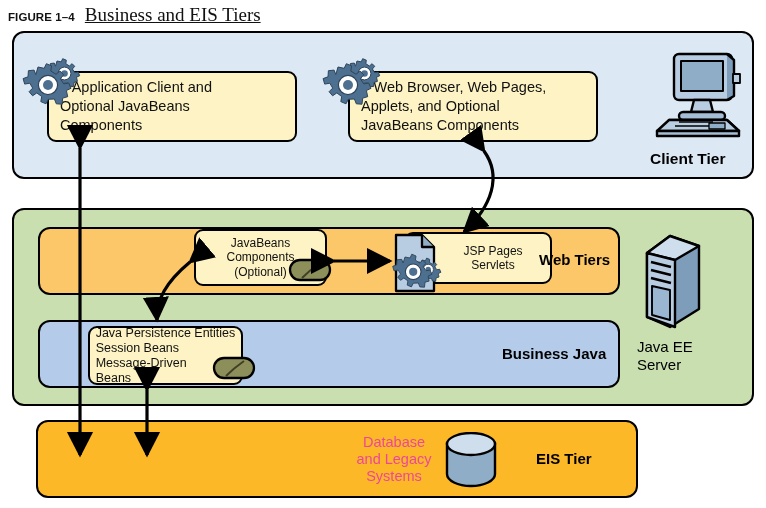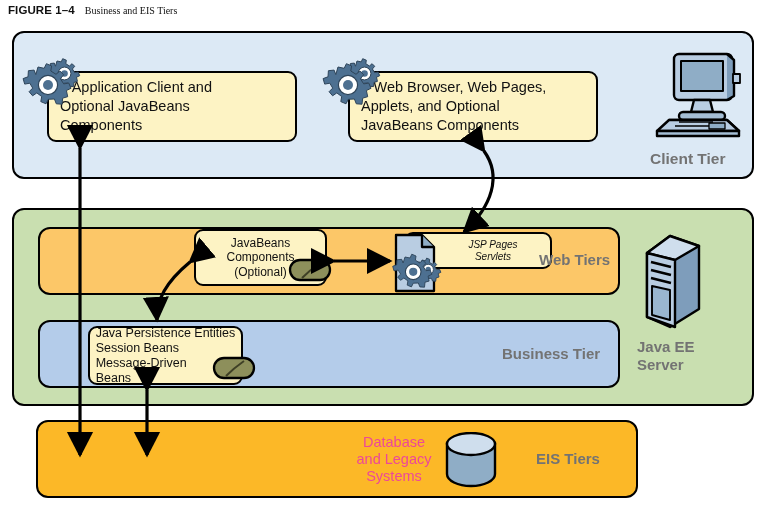--- a/index.html
+++ b/index.html
@@ -9,21 +9,21 @@
     -webkit-font-smoothing:antialiased;
   }
   .caption{
     position:absolute;left:8px;top:4px;display:flex;align-items:baseline;gap:10px;
     font-family:"Liberation Serif", serif;color:#111;
   }
   .caption .fignum{
     font-family:"Liberation Sans", sans-serif;font-weight:bold;font-size:11.5px;
     letter-spacing:.1px;
   }
-  .caption .figtitle{font-size:10px;}
+  .caption .figtitle{font-size:19px;text-decoration:underline;}
 
   
   .tierbox{position:absolute;border:2.5px solid #000;border-radius:12px;box-sizing:border-box;}
   #client-tier-box{left:12px;top:31px;width:742px;height:148px;background:#dce9f5;}
   #server-box{left:12px;top:208px;width:742px;height:198px;background:#c9dfb0;}
   #eis-tier-box{left:36px;top:420px;width:602px;height:78px;background:#fcb827;}
   #web-tier-box{position:absolute;left:38px;top:227px;width:582px;height:68px;
                 background:#fcc768;border:2.5px solid #000;border-radius:12px;box-sizing:border-box;}
   #business-tier-box{position:absolute;left:38px;top:320px;width:582px;height:68px;
                 background:#b4ccea;border:2.5px solid #000;border-radius:12px;box-sizing:border-box;}
@@ -33,32 +33,32 @@
     position:absolute;background:#fdf3c4;border:2.5px solid #000;border-radius:9px;
     box-sizing:border-box;display:flex;align-items:center;
     font-size:14.5px;line-height:1.33;color:#111;white-space:pre-line;
   }
   #app-client-card{left:47px;top:71px;width:250px;height:71px;padding:0 8px 0 11px;}
   #web-browser-card{left:348px;top:71px;width:250px;height:71px;padding:0 8px 0 11px;}
   #javabeans-card{left:194px;top:229px;width:133px;height:57px;
      justify-content:center;text-align:center;font-size:12px;line-height:1.18;}
   #ejb-card{left:88px;top:326px;width:155px;height:59px;
      justify-content:center;text-align:left;font-size:12.5px;line-height:1.2;}
-  #jsp-card{left:404px;top:232px;width:148px;height:37px;
+  #jsp-card{left:404px;top:232px;width:148px;height:52px;
      justify-content:flex-end;text-align:center;padding-right:9px;
-     font-size:10px;line-height:1.18;font-style:italic;}
+     font-size:12px;line-height:1.18;}
   #jsp-card .jsp-text{display:block;width:96px;}
 
   
-  .tierlabel{position:absolute;font-weight:bold;color:#737373;}
+  .tierlabel{position:absolute;font-weight:bold;color:#000000;}
   #client-tier-label{left:650px;top:150px;font-size:15.5px;}
   #web-tier-label{left:539px;top:251px;font-size:15px;}
   #business-tier-label{left:502px;top:345px;font-size:15px;}
   #eis-tier-label{left:536px;top:450px;font-size:15px;}
-  #server-label{left:637px;top:338px;font-size:15px;font-weight:bold;line-height:1.18;
+  #server-label{left:637px;top:338px;font-size:15px;font-weight:normal;line-height:1.18;
                 text-align:left;white-space:pre-line;}
 
   
   #db-label{position:absolute;left:344px;top:434px;width:100px;text-align:center;
             font-size:14.5px;line-height:1.18;color:#ec4899;white-space:pre-line;}
 
   
   .icon{position:absolute;}
   #gear-pair-1{left:20px;top:57px;}
   #gear-pair-2{left:320px;top:57px;}
@@ -184,21 +184,21 @@
 
 <div class="icon" id="bean-icon-business">
   <svg width="44" height="30" viewBox="0 0 44 30">
     <g stroke="#000" stroke-width="2.3">
       <path d="M12 2 h20 a10 10 0 0 1 0 20 h-20 a10 10 0 0 1 0 -20 z" fill="#8d8f5b"></path>
       <path d="M14 20 Q22 12 32 5" fill="none" stroke="#3f4026" stroke-width="2"></path>
     </g>
   </svg>
 </div>
 
-<div class="tierlabel" id="business-tier-label">Business Tier</div>
+<div class="tierlabel" id="business-tier-label">Business Java</div>
 
 <div class="icon" id="server-icon">
   <svg width="62" height="98" viewBox="0 0 62 98">
     <g stroke="#000" stroke-width="2.4" stroke-linejoin="round">
       <path d="M5 20 L28 3 l29 10 v63 l-29 18 L5 84 z" fill="#7e9dbb"></path>
       <path d="M5 20 L28 3 l29 10 -24 14 z" fill="#cfdeed"></path>
       <path d="M5 20 l28 7 v67 L5 84 z" fill="#b9cde2"></path>
       <path d="M9 29 l20 5 M9 37 l20 5 M9 45 l20 5" stroke-width="2.6" fill="none"></path>
       <path d="M10 53 l18 4 v30 l-18-5 z" fill="#9ab6d0" stroke-width="1.9"></path>
     </g>
@@ -218,21 +218,21 @@
 
 <div class="icon" id="db-cylinder-icon">
   <svg width="56" height="56" viewBox="0 0 56 56">
     <g stroke="#000" stroke-width="2.4">
       <path d="M4 12 v30 a24 12 0 0 0 48 0 v-30 z" fill="#8fadc6"></path>
       <ellipse cx="28" cy="12" rx="24" ry="11" fill="#cfdeed"></ellipse>
     </g>
   </svg>
 </div>
 
-<div class="tierlabel" id="eis-tier-label">EIS Tiers</div>
+<div class="tierlabel" id="eis-tier-label">EIS Tier</div>
 
 <svg id="arrow-layer">
   <defs>
     <marker id="ah" markerWidth="9" markerHeight="9" refX="7.2" refY="4.5" orient="auto" markerUnits="strokeWidth">
       <path d="M0,0.4 L8,4.5 L0,8.6 z" fill="#000"></path>
     </marker>
   </defs>
 
   <g>
     <line x1="80" y1="148" x2="80" y2="455" stroke="#000" stroke-width="3.2" marker-start="url(#ah)" marker-end="url(#ah)"></line>

